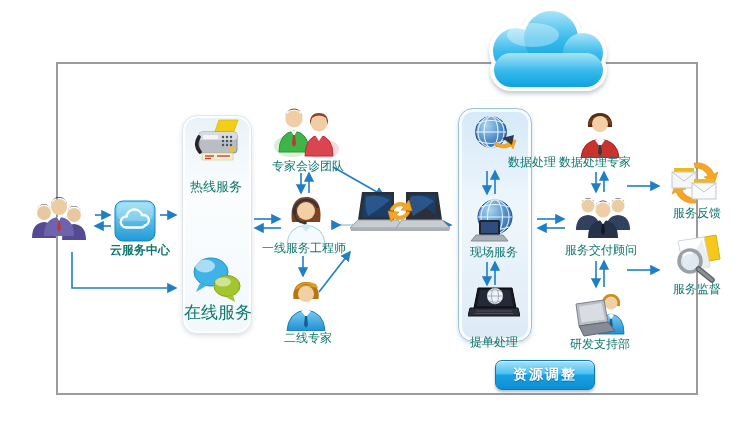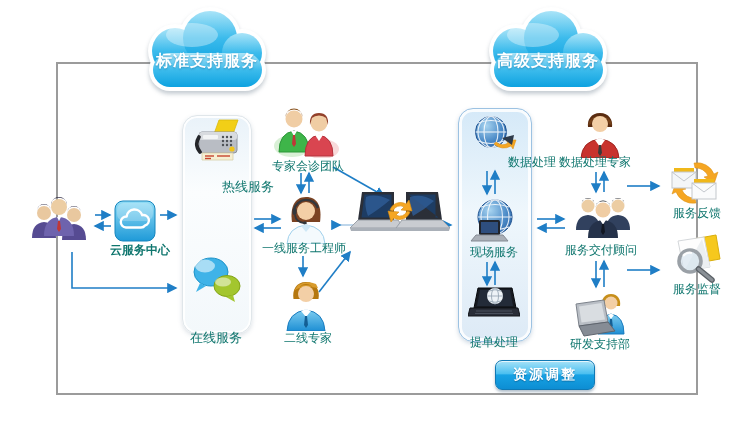--- a/index.html
+++ b/index.html
@@ -169,33 +169,33 @@
       <circle cx="38" cy="31" r="2.6" fill="#f0c419"></circle>
       <path d="M5,19 q-5,8 1,15" fill="none" stroke="#24262a" stroke-width="3.6" stroke-linecap="round"></path>
       <path d="M8,35 h31 v7 h-31 z" fill="#f6efd2" stroke="#d8cfa8" stroke-width=".8"></path>
       <g stroke="#c8452e" stroke-width="1.4">
           <line x1="11" y1="38" x2="20" y2="38"></line>
           <line x1="23" y1="38" x2="36" y2="38"></line>
           <line x1="11" y1="40.5" x2="17" y2="40.5"></line>
         </g>
     </svg>
   </div>
-  <div class="lbl" style="left:184px;top:180px;width:64px;font-size:13px;margin-left:32px;">热线服务</div>
+  <div class="lbl" style="left:184px;top:180px;width:64px;font-size:13px;">热线服务</div>
 
   <div class="node" style="left:190px;top:254px;width:52px;height:48px;">
     <svg width="52" height="48" viewBox="0 0 52 48">
       <ellipse cx="21" cy="18" rx="17" ry="14" fill="#3fb3e8" stroke="#1e93c8"></ellipse>
       <ellipse cx="15" cy="12" rx="10" ry="6.5" fill="#ffffff" opacity=".55"></ellipse>
       <path d="M10,29 l-4,9 10,-6 z" fill="#3fb3e8"></path>
       <ellipse cx="37" cy="32" rx="13" ry="10.5" fill="#a3c62e" stroke="#83a418"></ellipse>
       <ellipse cx="33" cy="28" rx="8" ry="4.6" fill="#ffffff" opacity=".5"></ellipse>
       <path d="M43,41 l2,7 -9,-5 z" fill="#a3c62e"></path>
     </svg>
   </div>
-  <div class="lbl" style="left:184px;top:303px;width:64px;font-size:13px;margin-top:28px;">在线服务</div>
+  <div class="lbl" style="left:184px;top:303px;width:64px;font-size:17px;">在线服务</div>
 
   <div class="node" style="left:272px;top:106px;width:68px;height:52px;">
     <svg width="68" height="52" viewBox="0 0 68 52">
       <ellipse cx="20" cy="40" rx="18" ry="11" fill="#bfe6bb" opacity=".6"></ellipse>
       <ellipse cx="50" cy="43" rx="17" ry="10" fill="#f3c2c2" opacity=".6"></ellipse>
       <path d="M7,46 Q7,27 22,25 Q37,27 37,46 z" fill="#3eb549" stroke="#2c9638"></path>
       <circle cx="22" cy="13" r="8.5" fill="#f0cda4"></circle>
       <path d="M13.5,11 a8.5,8.5 0 0 1 17,0 l-1.5,-5 a8.5,6 0 0 0 -14,0 z" fill="#8a5420"></path>
       <path d="M19,25 l3,5 3,-5 z" fill="#ffffff"></path>
         <path d="M21,29 h2 l1,9 -2,3 -2,-3 z" fill="#c03737"></path>
@@ -374,55 +374,36 @@
       <path d="M10,8 L36,4 L42,34 L16,38 z" fill="#fdfdfd" stroke="#d4d7da"></path>
       <path d="M34,6 L42,34 L16,38 z" fill="#eceff1"></path>
       <circle cx="22" cy="28" r="11" fill="rgba(214,228,238,.65)" stroke="#9aa0a6" stroke-width="3.6"></circle>
       <path d="M15,23 a9,9 0 0 1 9,-3" fill="none" stroke="#ffffff" stroke-width="2.2" opacity=".9"></path>
       <line x1="30.5" y1="36" x2="44" y2="47" stroke="#5a6066" stroke-width="5.5" stroke-linecap="round"></line>
       <line x1="30.5" y1="36" x2="44" y2="47" stroke="#8a9096" stroke-width="3" stroke-linecap="round"></line>
     </svg>
   </div>
   <div class="lbl" style="left:661px;top:283px;width:72px;">服务监督</div>
 
-  <div class="cloud" style="left:137px;top:5px;">
-    <svg width="140" height="92" viewBox="0 0 140 92">
-      <g fill="#ffffff">
-        <circle cx="38" cy="46" r="27"></circle>
-          <circle cx="73" cy="33" r="31"></circle>
-          <circle cx="105" cy="48" r="24"></circle>
-        <rect x="12" y="44" width="117" height="42" rx="21"></rect>
-      </g>
-      <g fill="url(#cg)">
-        <circle cx="38" cy="46" r="23"></circle>
-          <circle cx="73" cy="33" r="27"></circle>
-          <circle cx="105" cy="48" r="20"></circle>
-        <rect x="16" y="48" width="109" height="34" rx="17"></rect>
-      </g>
-      <ellipse cx="55" cy="30" rx="26" ry="12" fill="#ffffff" opacity=".35"></ellipse>
-    </svg>
-    <div class="cloud-label">标准支持服务</div>
-  </div>
 
   <div class="cloud" style="left:478px;top:5px;">
     <svg width="140" height="92" viewBox="0 0 140 92">
       <g fill="#ffffff">
         <circle cx="38" cy="46" r="27"></circle>
           <circle cx="73" cy="33" r="31"></circle>
           <circle cx="105" cy="48" r="24"></circle>
         <rect x="12" y="44" width="117" height="42" rx="21"></rect>
       </g>
       <g fill="url(#cg)">
         <circle cx="38" cy="46" r="23"></circle>
           <circle cx="73" cy="33" r="27"></circle>
           <circle cx="105" cy="48" r="20"></circle>
         <rect x="16" y="48" width="109" height="34" rx="17"></rect>
       </g>
       <ellipse cx="55" cy="30" rx="26" ry="12" fill="#ffffff" opacity=".35"></ellipse>
     </svg>
-    <div class="cloud-label">高级支持服务</div>
   </div>
 
   <div class="badge" style="left:495px;top:360px;width:98px;">
     <span>资源调整</span>
   </div>
 
 </div>
 
 </body></html>

